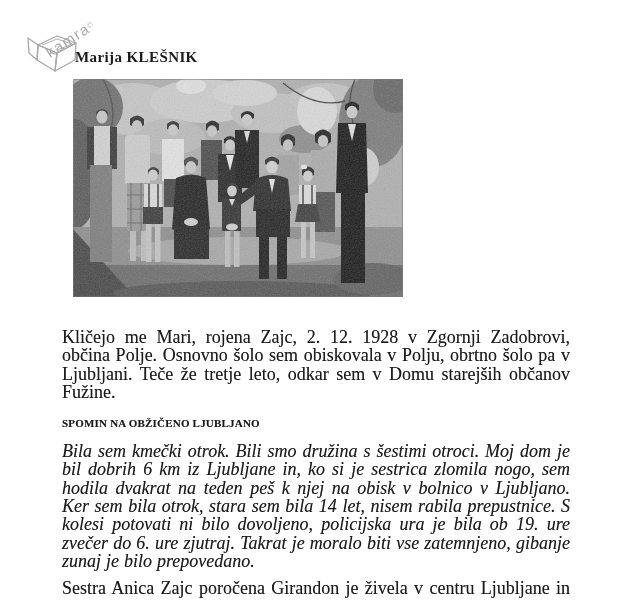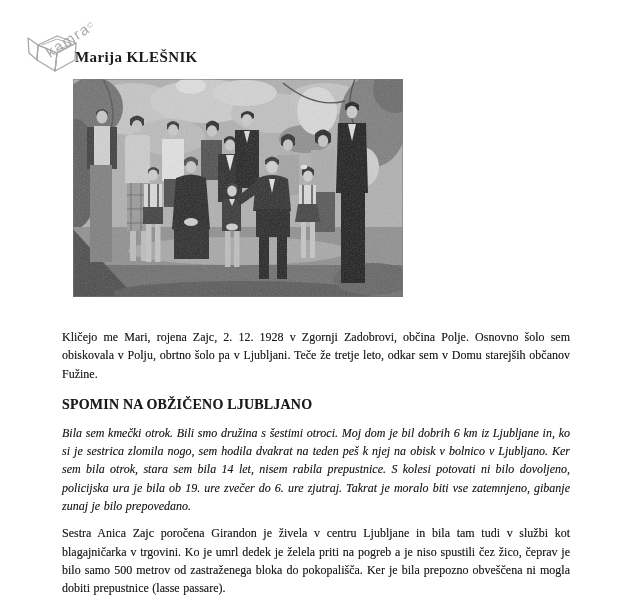--- a/index.html
+++ b/index.html
@@ -44,31 +44,31 @@
   }
   .photo-frame svg { display: block; }
   .text-column {
     position: absolute;
     left: 62px;
     top: 328px;
     width: 508px;
   }
   .body-para {
     margin: 0;
-    font-size: 12px;
+    font-size: 18px;
     line-height: 18.3px;
     text-align: justify;
     word-spacing: 0.5px;
     hyphens: none;
     text-shadow: 0 0 0.4px rgba(20,20,20,0.45);
   }
   .body-para + .section-heading { margin-top: 14px; }
   .section-heading {
     margin: 0;
-    font-size: 14px;
+    font-size: 11px;
     line-height: 16px;
     font-weight: bold;
     letter-spacing: 0.2px;
     text-shadow: 0 0 0.4px rgba(20,20,20,0.45);
   }
   .section-heading + .body-para { margin-top: 11px; font-style: italic; }
   .body-para + .body-para { margin-top: 9px; }
 </style>
 </head>
 <body>

